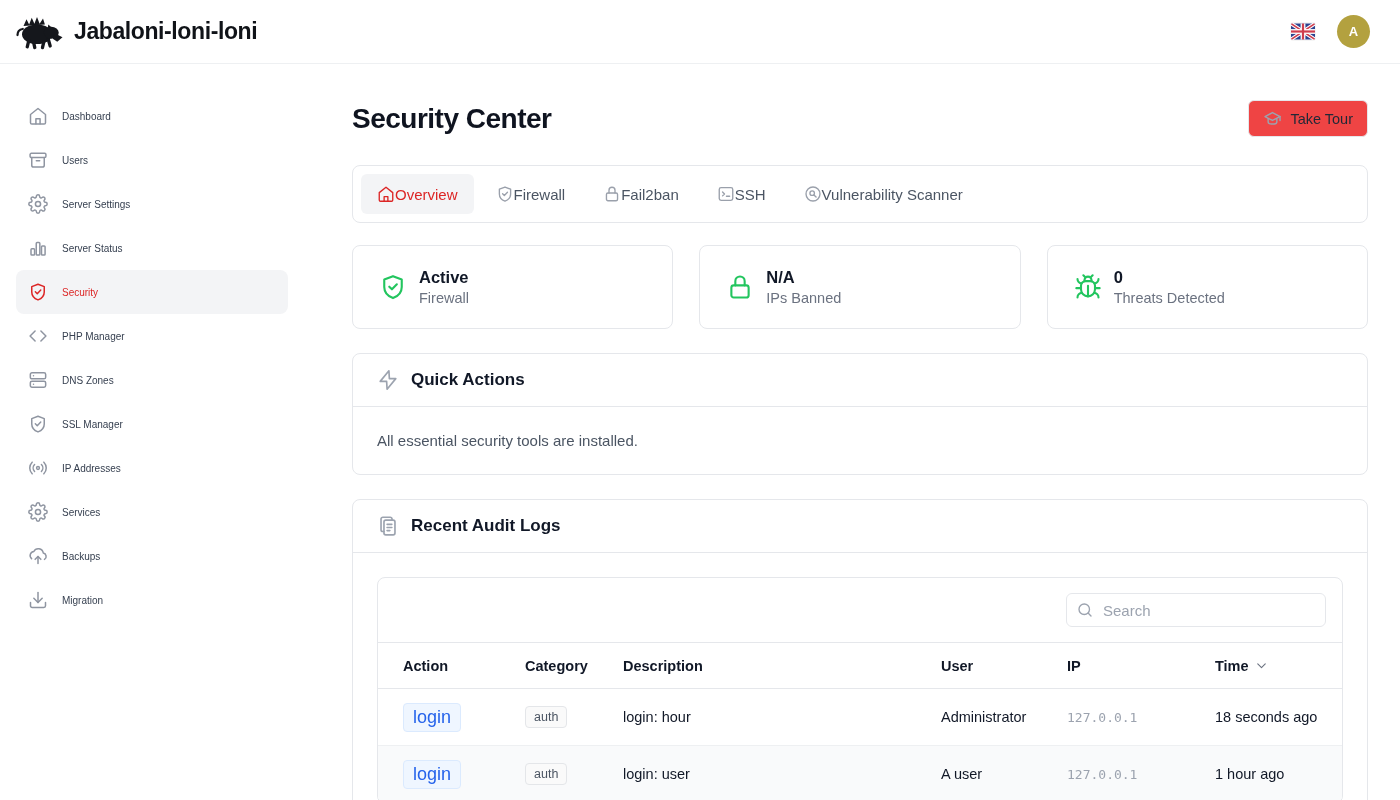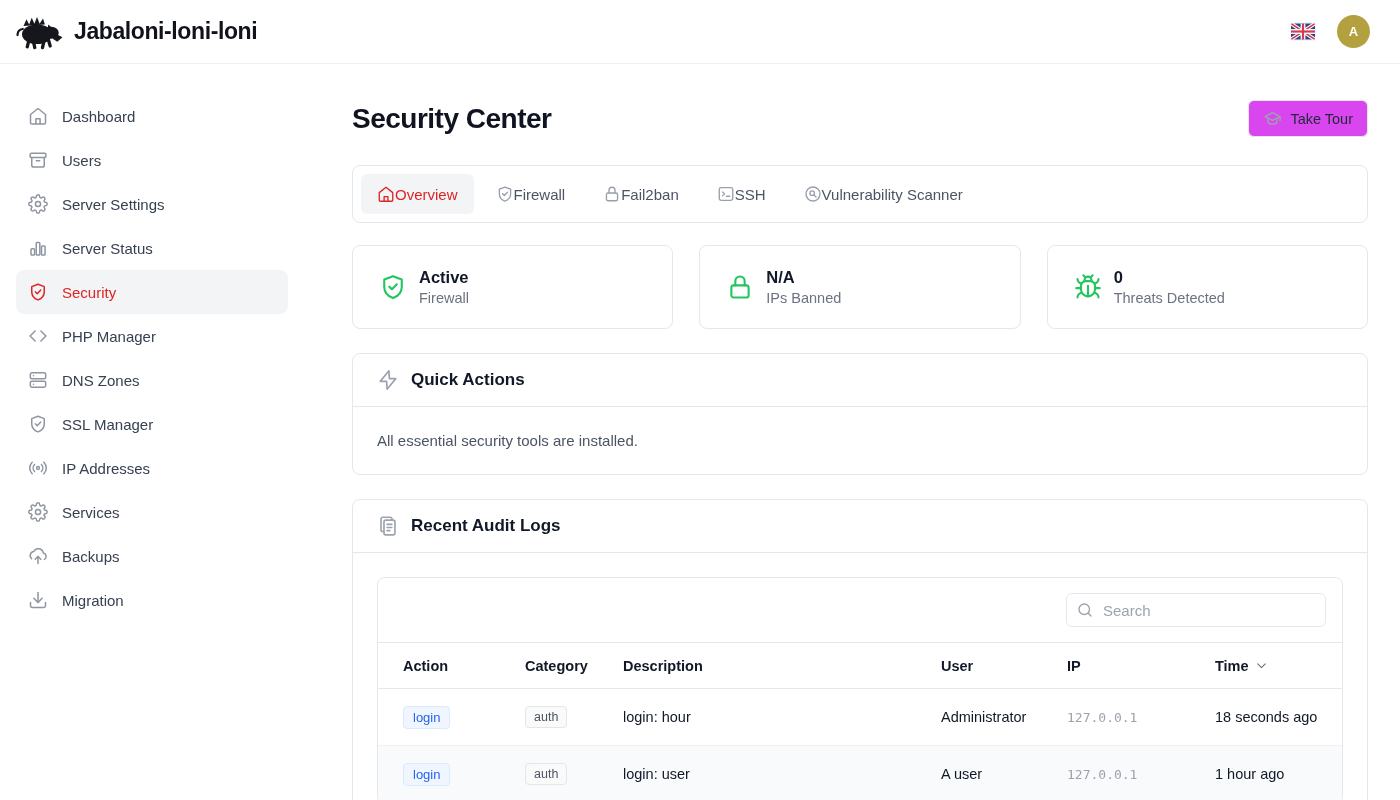--- a/index.html
+++ b/index.html
@@ -17,32 +17,32 @@
   .flag { width:24px; height:17px; border-radius:2px; overflow:hidden; display:block; cursor:pointer; box-shadow:0 0 0 1px rgba(0,0,0,.04); }
   .flag svg { display:block; width:100%; height:100%; }
   .avatar { width:33px; height:33px; border-radius:50%; background:var(--gold); color:#fff;
     font-size:13px; font-weight:700; display:flex; align-items:center; justify-content:center; cursor:pointer; }
 
   .shell { display:flex; height:736px; }
 
   
   .sidebar { width:304px; flex-shrink:0; padding:30px 16px 0; }
   .side-item { height:44px; display:flex; align-items:center; gap:14px; padding:0 12px;
-    border-radius:8px; font-size:15px; color:#374151; cursor:pointer; }
+    border-radius:8px; font-size:10px; color:#374151; cursor:pointer; }
   .side-item .s-icon { width:20px; height:20px; color:#8f95a1; display:block; }
   .side-item .s-icon svg { width:100%; height:100%; display:block; }
   .side-item.active { background:#f3f4f6; color:var(--accent); }
   .side-item.active .s-icon { color:var(--accent); }
 
   
   .main { flex:1; padding:36px 32px 0 48px; overflow:hidden; }
   .page-head { display:flex; align-items:center; justify-content:space-between; }
   h1 { margin:0; font-size:28px; font-weight:700; letter-spacing:-0.5px; color:#0f1420; }
   .tour-btn { display:flex; align-items:center; gap:8px; height:37px; padding:0 14px;
-    background:#d946ef; border:1px solid var(--border); border-radius:6px; font-size:14.5px;
+    background:#ef4444; border:1px solid var(--border); border-radius:6px; font-size:14.5px;
     color:#1f2937; cursor:pointer; font-family:inherit; }
   .btn-icon { width:19px; height:19px; color:#9ca3af; display:block; }
   .btn-icon svg, .card-icon svg, .t-icon svg, .stat-icon svg, .search-icon svg { width:100%; height:100%; display:block; }
 
   .card { background:#fff; border:1px solid var(--border); border-radius:8px; }
 
   
   .tabbar { margin-top:28px; padding:8px; display:flex; gap:6px; align-items:center; }
   .tab { display:flex; align-items:center; height:40px; padding:0 16px;
     border-radius:6px; font-size:15px; color:#4b5563; cursor:pointer; white-space:nowrap; }
@@ -82,21 +82,21 @@
     padding:0 12px; border-top:1px solid var(--border); border-bottom:1px solid var(--border);
     background:#fff; cursor:pointer; white-space:nowrap; }
   table.audit th:first-child, table.audit td:first-child { padding-left:25px; }
   table.audit tbody td { height:57px; padding:0 12px; color:#111827; }
   table.audit tbody tr { border-bottom:1px solid #eef0f2; }
   table.audit tbody tr:nth-child(even) { background:#f9fafb; }
   .th-sort { display:inline-flex; align-items:center; gap:5px; }
   .sort-icon { width:15px; height:15px; color:#6b7280; display:inline-block; }
   .sort-icon svg { width:100%; height:100%; display:block; }
 
-  .badge-action { display:inline-block; padding:3px 9px; border-radius:4px; font-size:13px;
+  .badge-action { display:inline-block; padding:3px 9px; border-radius:4px; font-size:18px;
     background:#eff6ff; color:#2563eb; border:1px solid #dbeafe; }
   .badge-cat { display:inline-block; padding:3px 8px; border-radius:4px; font-size:12.5px;
     background:#fafafa; color:#4b5563; border:1px solid #e4e6e9; }
   .ip { font-family:"DejaVu Sans Mono","Liberation Mono",monospace; font-size:13px; color:#9ca3af; }
 </style>
 </head>
 <body>
 
 <header class="topbar">
   <div class="brand">

